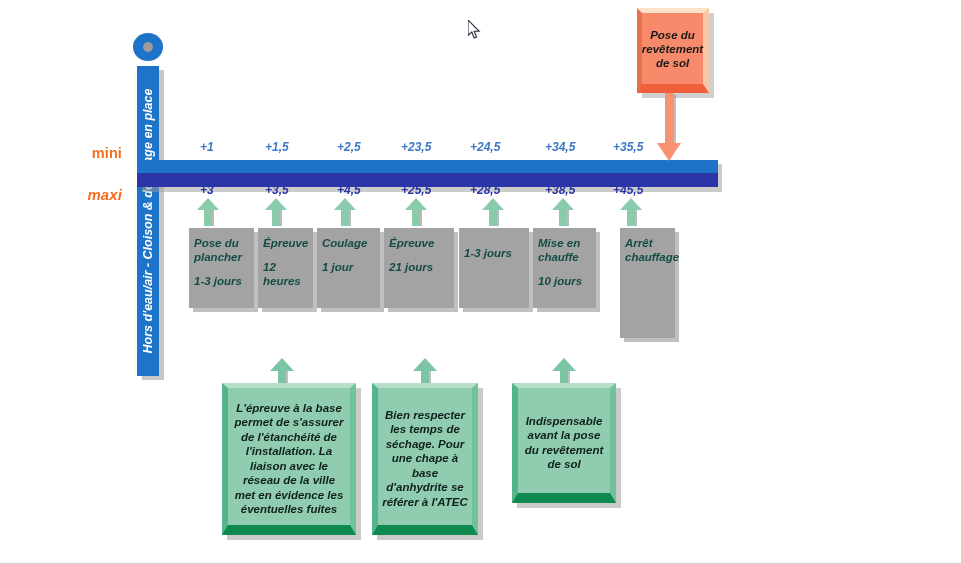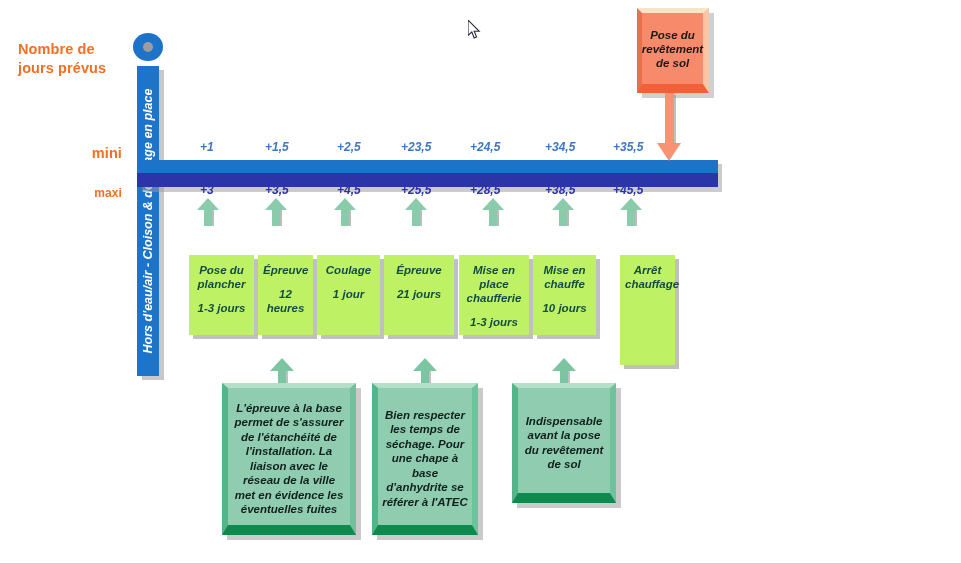--- a/index.html
+++ b/index.html
@@ -44,22 +44,23 @@
     left: 60px;
     top: 145px;
     width: 62px;
     font-size: 14.5px;
     text-align: right;
   }
   #maxi-label {
     left: 60px;
     top: 186px;
     width: 62px;
-    font-size: 12px;
+    font-size: 15px;
     text-align: right;
+    font-style: italic;
   }
 
   
   #knob {
     position: absolute;
     left: 133px;
     top: 33px;
     width: 30px;
     height: 28px;
     border-radius: 50%;
@@ -191,32 +192,31 @@
     top: 12px;
     width: 6px;
     height: 16px;
     background: #8d8d8d;
     opacity: .6;
   }
 
   
   .stage-box {
     position: absolute;
-    background: #bef264;
+    background: #a3a3a3;
     box-shadow: 4px 4px 0 rgba(140,140,140,.55);
     box-sizing: border-box;
     padding: 8px 5px 6px 5px;
     color: #134c45;
     font-style: italic;
     font-weight: bold;
     font-size: 11.5px;
     line-height: 14px;
-    text-align: center;
-    font-family: "Liberation Sans", sans-serif;
-    margin-top: 27px;
+    text-align: left;
+    font-family: "Liberation Sans", sans-serif;
   }
   .stage-name { display: block; }
   .stage-dur {
     display: block;
     margin-top: 10px;
   }
 
   
   .note-arrow {
     position: absolute;
@@ -340,21 +340,20 @@
     top: 20px;
     width: 14px;
     height: 20px;
   }
 </style>
 </head>
 <body>
 
 <div id="canvas">
 
-  <div class="left-label" id="title-label">Nombre de jours prévus</div>
   <div class="left-label" id="mini-label">mini</div>
   <div class="left-label" id="maxi-label">maxi</div>
 
   <div id="knob">
     <div id="knob-center"></div>
   </div>
 
   <div id="vbar-shadow"></div>
   <div id="vbar"></div>
   <div id="vbar-text">Hors d'eau/air - Cloison &amp; doublage en place</div>
@@ -418,21 +417,20 @@
       <div class="stage-box" style="left: 384px; top: 228px; width: 70px; height: 80px;">
         <span class="stage-name">Épreuve</span>
         <span class="stage-dur">21 jours</span>
       </div>
       <div class="up-arrow" style="left: 482px; top: 198px;">
         <div class="shadow-shaft"></div>
         <div class="shaft"></div>
         <div class="head"></div>
       </div>
       <div class="stage-box" style="left: 459px; top: 228px; width: 70px; height: 80px;">
-        <span class="stage-name">Mise en place chaufferie</span>
         <span class="stage-dur">1-3 jours</span>
       </div>
       <div class="up-arrow" style="left: 552px; top: 198px;">
         <div class="shadow-shaft"></div>
         <div class="shaft"></div>
         <div class="head"></div>
       </div>
       <div class="stage-box" style="left: 533px; top: 228px; width: 63px; height: 80px;">
         <span class="stage-name">Mise en chauffe</span>
         <span class="stage-dur">10 jours</span>

